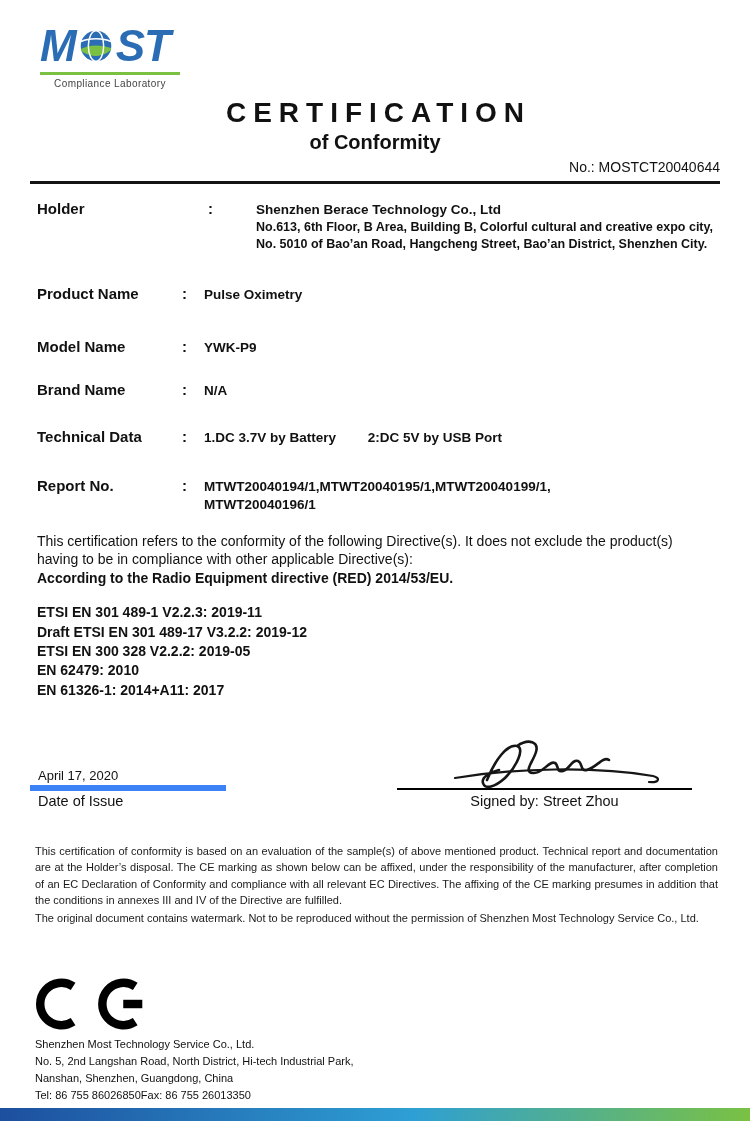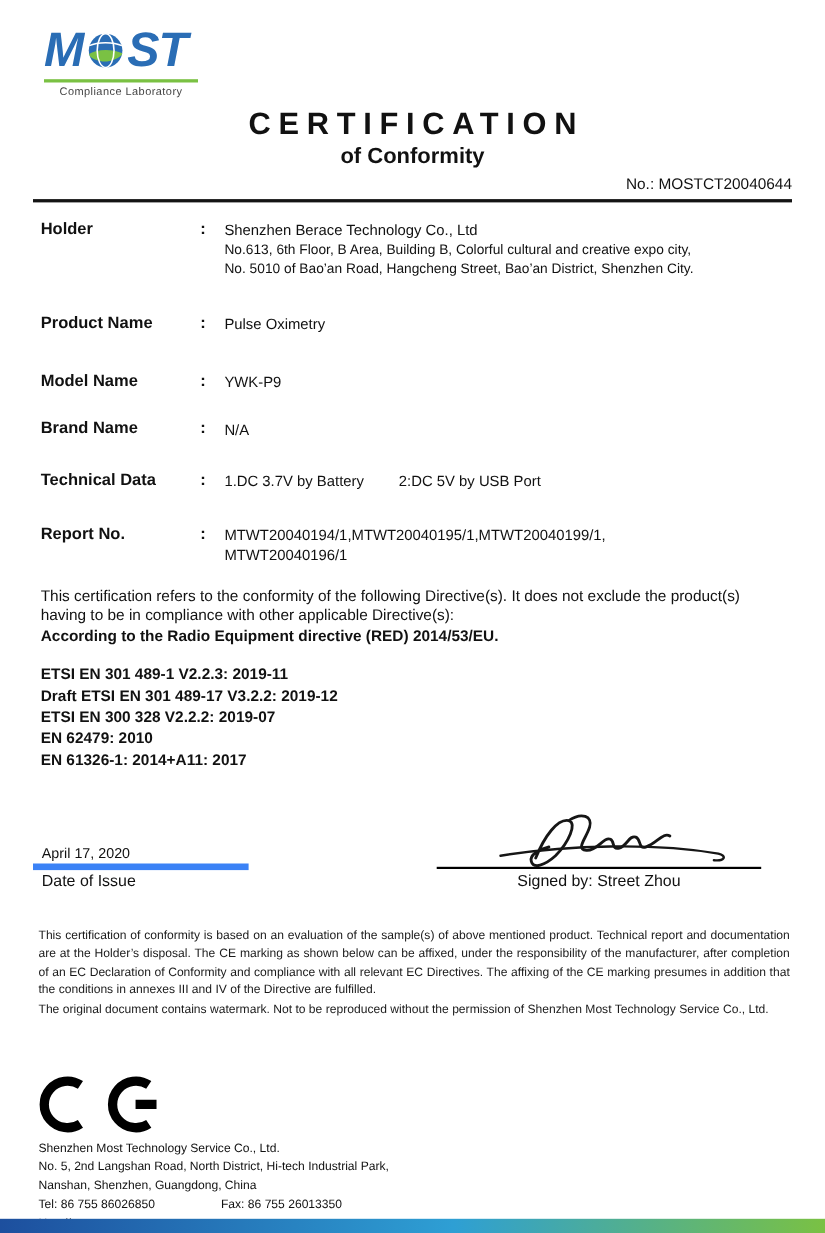--- a/index.html
+++ b/index.html
@@ -23,23 +23,23 @@
   .title { text-align:center; font-size:28px; font-weight:bold; letter-spacing:7px;
            padding-left:7px; margin-top:8px; }
   .subtitle { text-align:center; font-size:20px; font-weight:bold; margin-top:2px; }
   .cert-no { text-align:right; font-size:14px; margin:5px 30px 0 0; }
   .rule { height:3px; background:#141414; margin:6px 30px 0 30px; }
 
   
   .fields { margin:16px 35px 0 37px; }
   .field-row { display:grid; grid-template-columns:145px 22px 1fr; }
   .field-label, .field-colon { font-size:15px; font-weight:bold; }
-  .field-value { font-size:13.5px; font-weight:normal; padding-top:2px; }
+  .field-value { font-size:13.5px; font-weight:bold; padding-top:2px; }
   .value-sub { font-size:12.5px; margin-top:3px; }
-  .row-holder { margin-bottom:34px; }
+  .row-holder { margin-bottom:34px;gap:26px; }
   .row-product { margin-bottom:36px; }
   .row-model { margin-bottom:26px; }
   .row-brand { margin-bottom:30px; }
   .row-tech { margin-bottom:32px; }
   .tech-gap { margin-left:28px; }
   .report-line2 { margin-top:3px; }
 
   
   .bodytext { margin:20px 33px 0 37px; font-size:14px; line-height:1.32; }
   .bodytext p { margin:0; }
@@ -62,21 +62,21 @@
                  font-size:11px; line-height:1.48; text-align:justify; color:#1a1a1a; }
   .footer-text p { margin:0; }
   .footer-text p + p { margin-top:2px; }
 
   
   .bottom-row { position:absolute; top:966px; left:35px; right:28px;
                 display:flex; justify-content:space-between; align-items:flex-start;flex-direction:column; }
   .ce-mark { margin-top:6px; }
   .company { width:330px; font-size:11px; line-height:1.55; color:#111; }
   .telfax { display:flex; }
-  .fax { margin-left:60px; }
+  .fax { }
 
   .bottom-bar { position:absolute; left:0; right:0; bottom:0; height:13px;
     background:linear-gradient(90deg,
       var(--bar-gradient-start,#1d4f9e) 0%,
       var(--bar-gradient-mid,#2e9fd4) 55%,
       var(--bar-gradient-end,#7ac143) 100%); }
 </style>
 </head>
 <body>
 
@@ -158,21 +158,21 @@
     </div>
 
   </div>
 
   <div class="bodytext">
     <p>This certification refers to the conformity of the following Directive(s). It does not exclude the product(s) having to be in compliance with other applicable Directive(s):</p>
     <p class="p-bold">According to the Radio Equipment directive (RED) 2014/53/EU.</p>
     <div class="standards">
       <div>ETSI EN 301 489-1 V2.2.3: 2019-11</div>
       <div>Draft ETSI EN 301 489-17 V3.2.2: 2019-12</div>
-      <div>ETSI EN 300 328 V2.2.2: 2019-07</div>
+      <div>ETSI EN 300 328 V2.2.2: 2019-05</div>
       <div>EN 62479: 2010</div>
       <div>EN 61326-1: 2014+A11: 2017</div>
     </div>
   </div>
 
   <div class="sig-row">
     <div class="sig-left">
       <div class="date-text">April 17, 2020</div>
       <div class="sig-caption">Date of Issue</div>
     </div>

